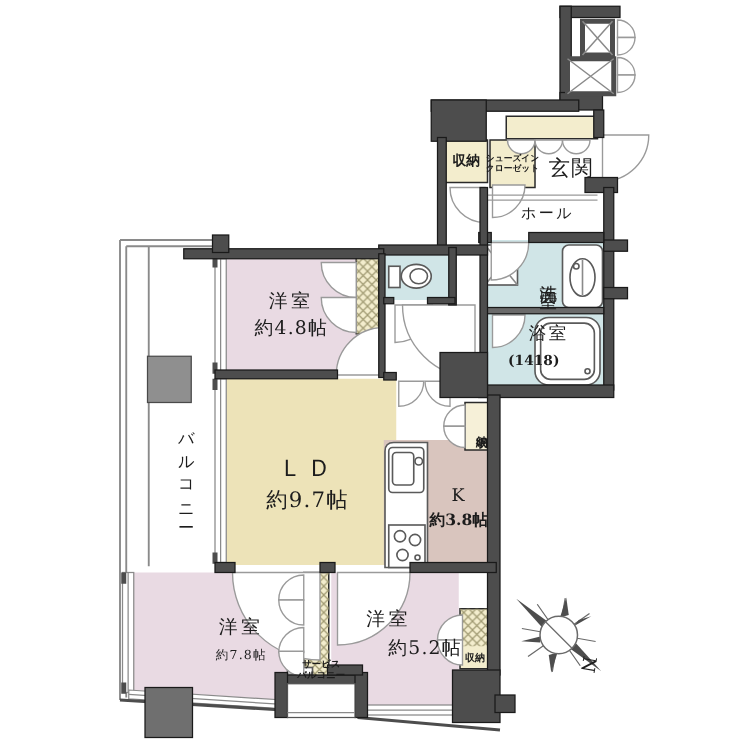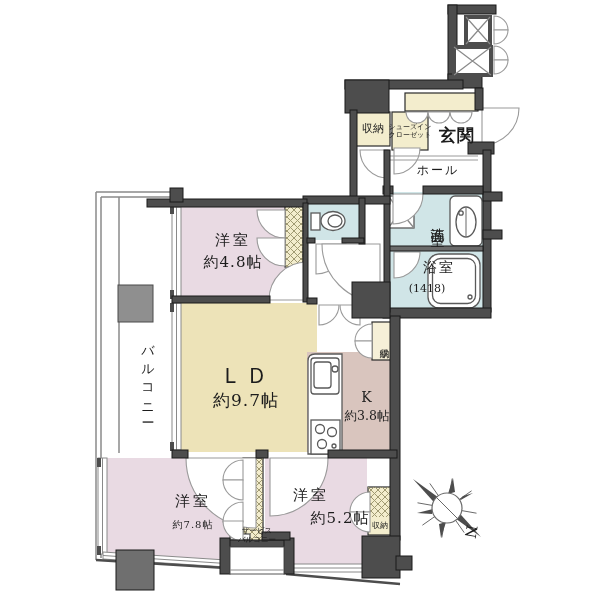--- a/index.html
+++ b/index.html
@@ -2,21 +2,21 @@
 <html><head>
 <meta charset="utf-8">
 <style>
   html,body{margin:0;padding:0;background:#fff;}
   #stage{position:relative;width:600px;height:600px;background:#fff;overflow:hidden;
          font-family:"DejaVu Serif","Liberation Serif",serif;}
   #stage svg{position:absolute;left:0;top:0;}
   .lbl{position:absolute;transform:translate(-50%,-50%);color:#1c1c1c;
        text-align:center;white-space:pre;line-height:1.15;letter-spacing:1px;}
   .vert{writing-mode:vertical-rl;letter-spacing:3px;}
-  .small{letter-spacing:0;}
+  .small{letter-spacing:0;font-weight:bold;}
 </style>
 </head>
 <body>
 
 <div id="stage">
 <svg width="600" height="600" viewBox="0 0 600 600">
   <defs>
     <pattern id="hatch" width="7" height="7" patternUnits="userSpaceOnUse">
       <path d="M0,7 L7,0 M0,0 L7,7" stroke="#a09a72" stroke-width="1" fill="none"></path>
     </pattern>
@@ -217,30 +217,30 @@
     <polygon points="-34,-29 -1,-5 -6,2" fill="#4d4d4d"></polygon>
     <polygon points="-30,5 -14,1 -15,6" fill="#4d4d4d"></polygon>
     <polygon points="-6,30 -1,14 -8,16" fill="#4d4d4d"></polygon>
     <polygon points="6,-30 1,-14 8,-16" fill="#4d4d4d"></polygon>
     <polygon points="26,-15 12,-7 16,-12" fill="#4d4d4d"></polygon>
     <circle cx="0" cy="0" r="15" fill="#ffffff" stroke="#6a6a6a" stroke-width="1.2"></circle>
     <path d="M-10.6,-10.6 L10.6,10.6" stroke="#6a6a6a" stroke-width="1"></path>
   </g>
 </svg>
 
-  <div class="lbl" style="left:457px;top:136px;font-size:17px;font-weight:bold;">玄関</div>
+  <div class="lbl" style="left:457px;top:136px;font-size:17px;">玄関</div>
   <div class="lbl" style="left:438px;top:171px;font-size:12px;letter-spacing:2px;">ホール</div>
   <div class="lbl vert" style="left:438px;top:221px;font-size:14px;">洗面室</div>
   <div class="lbl" style="left:415px;top:267px;font-size:14px;letter-spacing:2px;margin-left:24px;">浴室</div>
   <div class="lbl small" style="left:415px;top:289px;font-size:11px;padding-left:24px;">(1418)</div>
   <div class="lbl small" style="left:373px;top:129px;font-size:11px;">収納</div>
   <div class="lbl small" style="left:410px;top:131px;font-size:7px;"><div>シューズイン</div><div>クローゼット</div></div>
   <div class="lbl" style="left:233px;top:241px;font-size:15px;letter-spacing:3px;">洋室</div>
   <div class="lbl" style="left:233px;top:263px;font-size:15px;">約4.8帖</div>
-  <div class="lbl" style="left:246px;top:376px;font-size:22px;letter-spacing:4px;">ＬＤ</div>
+  <div class="lbl" style="left:246px;top:376px;font-size:19px;letter-spacing:4px;">ＬＤ</div>
   <div class="lbl" style="left:246px;top:401px;font-size:17px;">約9.7帖</div>
   <div class="lbl vert small" style="left:384px;top:341px;font-size:9.5px;">収納</div>
   <div class="lbl" style="left:367px;top:397px;font-size:14px;">K</div>
   <div class="lbl small" style="left:367px;top:416px;font-size:12.5px;">約3.8帖</div>
   <div class="lbl" style="left:193px;top:502px;font-size:15px;letter-spacing:3px;">洋室</div>
   <div class="lbl" style="left:193px;top:525px;font-size:10px;">約7.8帖</div>
   <div class="lbl" style="left:311px;top:496px;font-size:15px;letter-spacing:3px;">洋室</div>
   <div class="lbl" style="left:309px;top:519px;font-size:15px;margin-left:31px;">約5.2帖</div>
   <div class="lbl small" style="left:380px;top:526px;font-size:8px;">収納</div>
   <div class="lbl small" style="left:257px;top:536px;font-size:7.5px;"><div>サービス</div><div>バルコニー</div></div>

